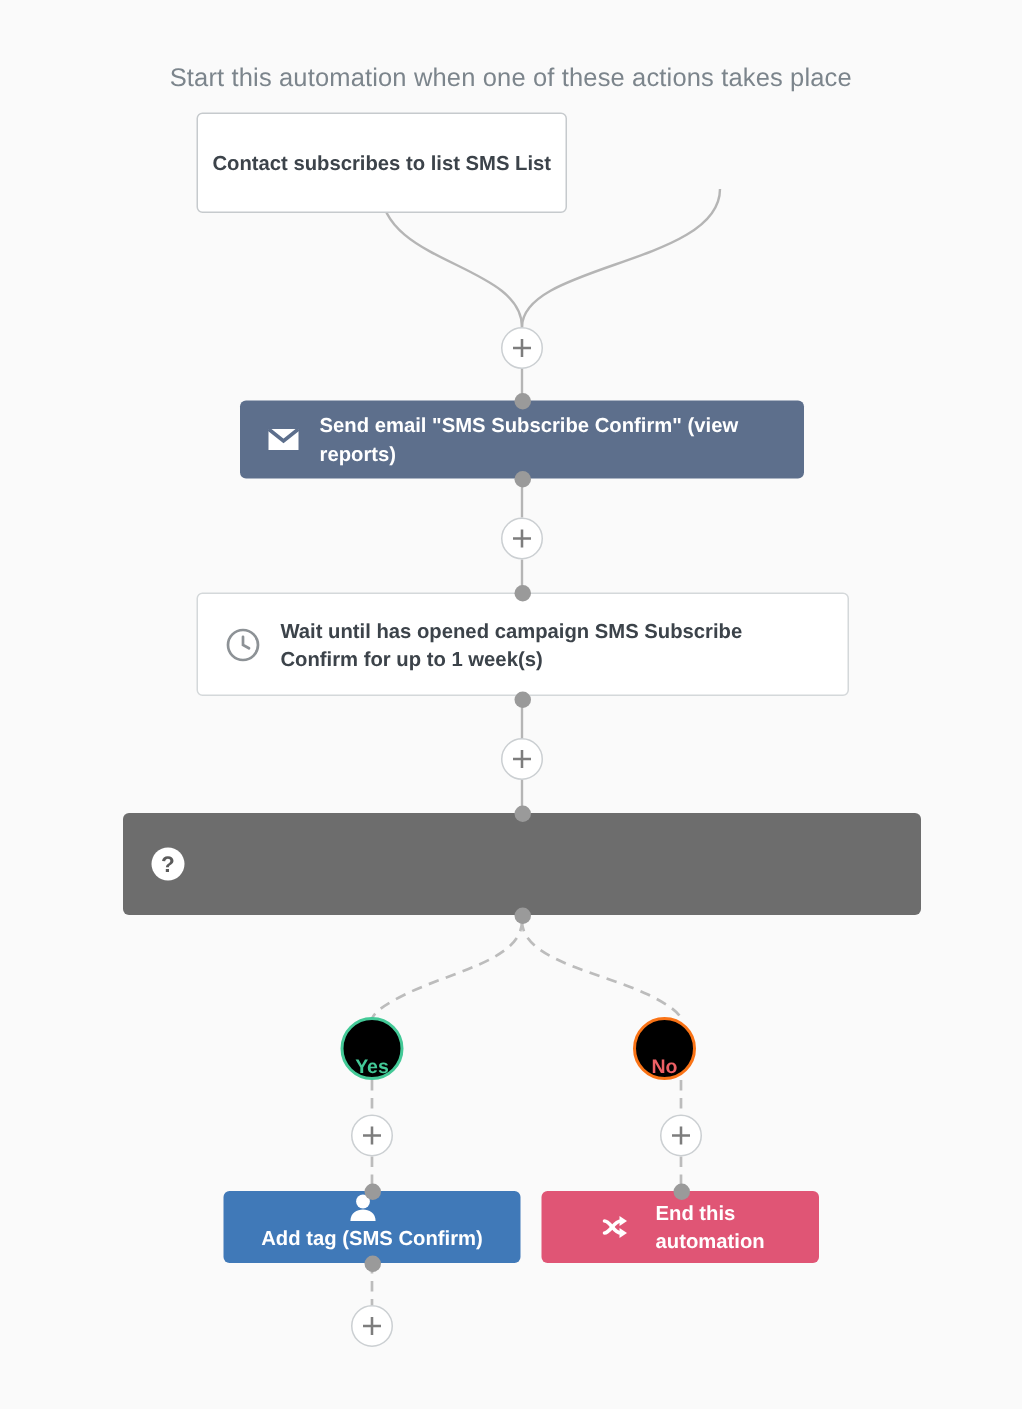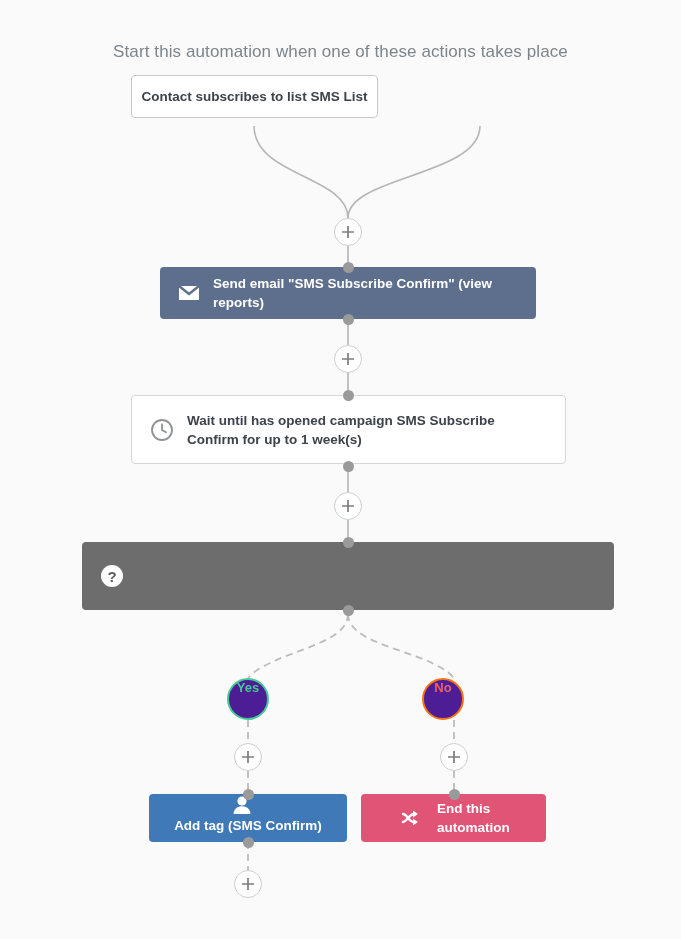--- a/index.html
+++ b/index.html
@@ -46,21 +46,21 @@
     font-size: 17px;
     font-weight: 400;
     color: #7c858c;
     letter-spacing: .1px;
   }
 
   
   .start-box {
     position: absolute;
     box-sizing: border-box;
-    height: 43px;
+    height: 67px;
     border-radius: 4px;
     display: flex;
     align-items: center;
     justify-content: center;
     font-size: 13.5px;
     font-weight: bold;
     color: #3c434a;
     background: #ffffff;
   }
   .start-solid {
@@ -143,23 +143,23 @@
     padding-left: 39px;
   }
 
   
   .branch-circle {
     position: absolute;
     box-sizing: border-box;
     width: 42px;
     height: 42px;
     border-radius: 50%;
-    background: #4c1d95;
-    display: flex;
-    align-items: flex-start;
+    background: #000000;
+    display: flex;
+    align-items: flex-end;
     justify-content: center;
     font-size: 13px;
     font-weight: bold;
   }
   .branch-yes {
     left: 227px;
     top: 678px;
     border: 2px solid #43c997;
     color: #43c997;
   }

